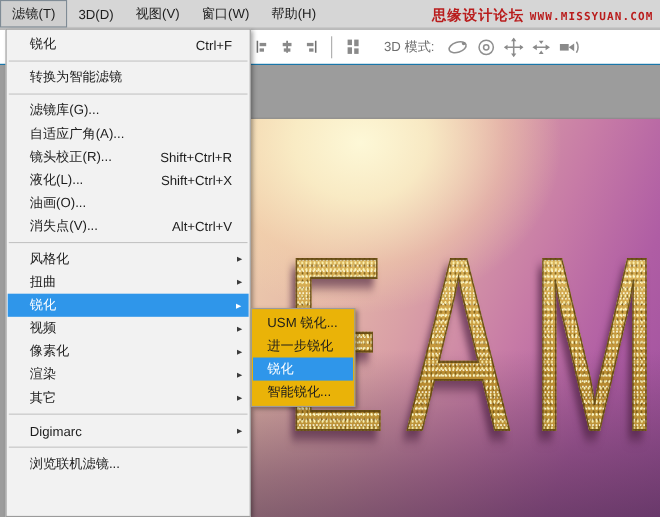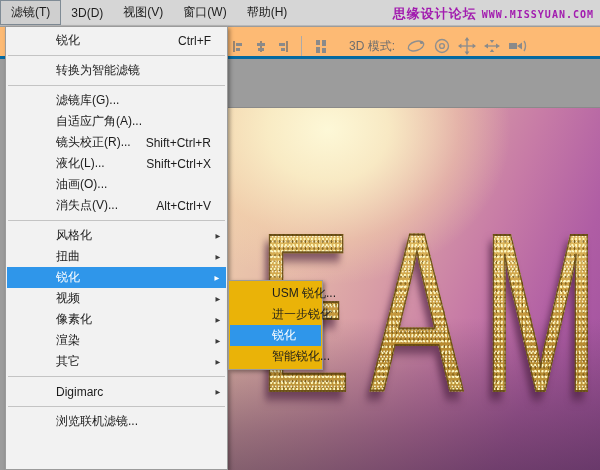--- a/index.html
+++ b/index.html
@@ -6,29 +6,29 @@
   html,body { width:600px; height:470px; overflow:hidden; }
   body { font-family:"Liberation Sans","DejaVu Sans",sans-serif; }
   .screen { position:relative; width:600px; height:470px; background:#9c9c9c; overflow:hidden;text-decoration:underline; }
 
   
   .menubar { position:absolute; left:0; top:0; width:600px; height:26px;
     background:#d6d6d6; border-bottom:1px solid #b9b9b9;
     display:flex; align-items:stretch; font-size:12px; color:#1d1d1d; }
   .mb-item { padding:0 10px; display:flex; align-items:center; cursor:default; }
   .mb-item.selected { background:#cfcfcf; border:1px solid #7f8b95; }
-  .watermark { position:absolute; right:6px; top:5px; color:#a21caf;
+  .watermark { position:absolute; right:6px; top:5px; color:#b91c1c;
     display:flex; align-items:baseline; gap:5px; white-space:nowrap; }
   .wm-site { font-size:13px; font-weight:bold; letter-spacing:1px; }
   .wm-url  { font-size:10px; font-weight:bold; letter-spacing:1px; font-family:"DejaVu Sans Mono",monospace; }
 
   
   .optionsbar { position:absolute; left:0; top:27px; width:600px; height:32px;
-    background:#fdba74; border-bottom:3px solid #0369a1;
-    display:flex; align-items:flex-end; }
+    background:#ffffff; border-bottom:1px solid #0369a1;
+    display:flex; align-items:center; }
   .ob-content { margin-left:231px; display:flex; align-items:center; gap:7px; }
   .ob-sep { width:1px; height:20px; background:#aaa; margin:0 4px; }
   .ob-label { font-size:12px; color:#6e6e6e; margin:0 4px 0 14px; white-space:nowrap; }
   .ob-icon { display:flex; align-items:center; }
 
   
   .workspace { position:absolute; left:0; top:60px; width:600px; height:410px; background:#9c9c9c; }
   .canvas { position:absolute; left:222px; top:47px; right:0; bottom:0; overflow:hidden;
     border-top:1px solid #8a8a8a;
     background:
@@ -50,21 +50,21 @@
   
   .menu-panel { position:absolute; left:5px; top:26px; width:223px; height:444px;
     background:#f2f2f2; border:1px solid #9b9b9b;
     box-shadow:2px 2px 4px rgba(0,0,0,0.35); padding-top:3px; z-index:10; }
   .submenu-panel { position:absolute; left:228px; top:280px; width:95px;
     background:#eab308; border:1px solid #9b9b9b;
     box-shadow:2px 2px 4px rgba(0,0,0,0.35); padding:2px 0; z-index:11; }
   .mi { position:relative; height:21px; display:flex; align-items:center;
     padding:0 16px 0 21px; font-size:12px; color:#1c1c1c; cursor:default; }
   .submenu-panel .mi { padding:0 10px 0 14px; }
-  .mi-label { flex:1; white-space:nowrap;margin-left:29px; }
+  .mi-label { flex:1; white-space:nowrap; }
   .mi-short { white-space:nowrap; margin-left:12px; }
   .mi.has-sub::after { content:"▶"; position:absolute; right:5px; top:50%;
     transform:translateY(-50%) scale(0.62); font-size:10px; color:#3c3c3c; }
   .mi.hl { background:#2f96ea; color:#fff; margin:0 1px; padding-left:20px; }
   .submenu-panel .mi.hl { padding-left:13px; }
   .mi.hl::after { color:#fff; }
   .msep { height:1px; background:#c4c4c4; margin:4px 2px; }
 
   svg .st { stroke:#707070; fill:none; stroke-width:1.4; }
   svg .fl { fill:#8a8a8a; }

